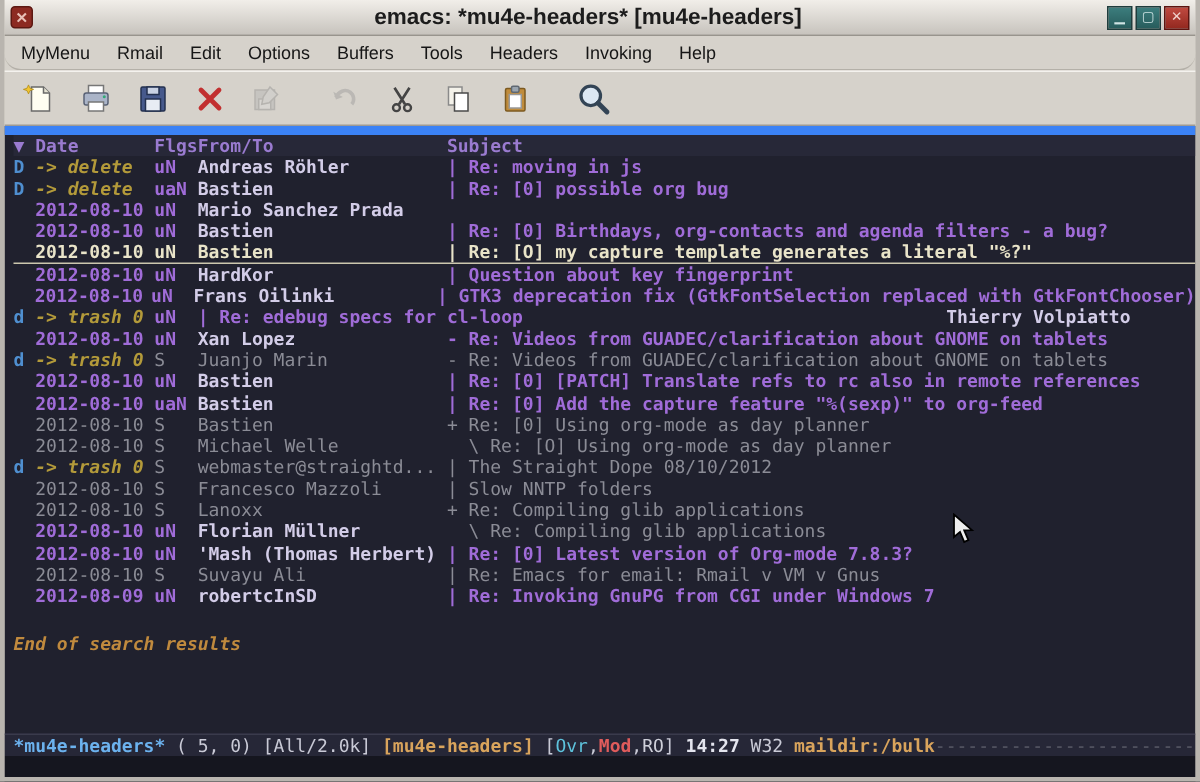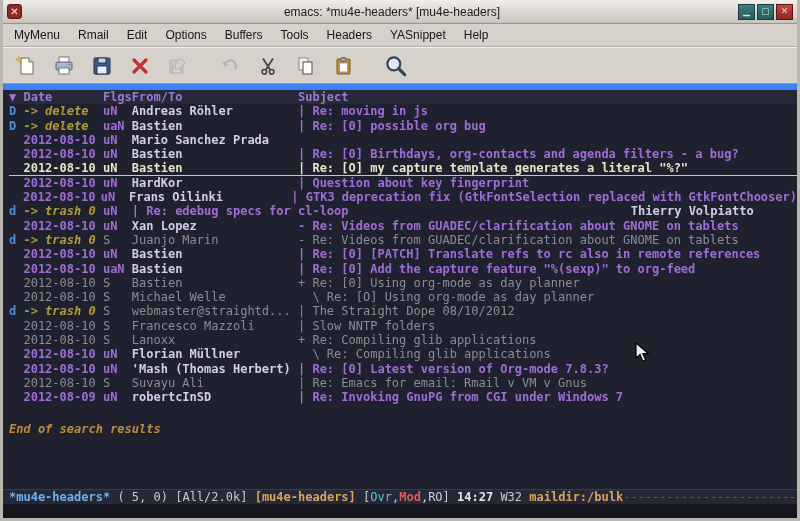--- a/index.html
+++ b/index.html
@@ -10,29 +10,29 @@
     display:flex;flex-direction:column;background:#d6d2cb;overflow:hidden;
     font-family:"Liberation Sans",sans-serif;
   }
   
   .titlebar{
     height:24px;flex:0 0 24px;display:flex;align-items:center;padding:0 4px;
     background:linear-gradient(#f1eee9,#c7c3bd);border-bottom:1px solid #98948d;
   }
   .tb-menuicon{width:15px;height:15px;border-radius:3px;background:#8c2a22;border:1px solid #5c1812;
     display:flex;align-items:center;justify-content:center;color:#e8c0b8;font-size:10px;font-weight:bold;}
-  .tb-title{flex:1;text-align:center;font-size:12px;font-weight:normal;color:#1c1c1c;
+  .tb-title{flex:1;text-align:center;font-size:15px;font-weight:bold;color:#1c1c1c;
     white-space:nowrap;overflow:hidden;padding-left:24px;}
   .tb-btns{display:flex;gap:2px;}
   .tb-btn{width:17px;height:16px;border:1px solid #1f3c3c;background:linear-gradient(#3c7d7d,#275c5c);
     display:flex;align-items:center;justify-content:center;color:#cfe4e4;font-size:9px;line-height:1;}
   .tb-btn.close{background:linear-gradient(#c04a40,#93281f);border-color:#5c1410;color:#f2d4cf;}
   
   .menubar{height:23px;flex:0 0 23px;display:flex;align-items:center;background:#d6d2cb;
-    border-bottom:1px solid #b4b0a8;padding-left:2px;}
+    border-bottom:1px solid #b4b0a8;padding-left:2px;border-radius:11px;}
   .menu-item{font-size:12px;color:#161616;padding:3px 9px;cursor:default;}
   
   .toolbar{height:37px;flex:0 0 37px;display:flex;align-items:center;background:#d6d2cb;
     border-top:1px solid #f4f2ee;border-bottom:1px solid #9e9a94;padding-left:8px;gap:8px;}
   .tbi{width:30px;height:30px;display:flex;align-items:center;justify-content:center;}
   .tbi.disabled{opacity:.42;filter:grayscale(1);}
   .tbi.gap{margin-left:14px;}
   
   .ebody{flex:1;display:flex;flex-direction:column;border-top:6px solid #3b82f6;background:var(--buffer-bg,#20212e);overflow:hidden;}
   .buffer{flex:1;overflow:hidden;font-family:"DejaVu Sans Mono",monospace;font-size:12px;line-height:14.3px;padding-left:6px;}
@@ -83,21 +83,21 @@
   </div>
 
   <div class="menubar">
     <span class="menu-item">MyMenu</span>
     <span class="menu-item">Rmail</span>
     <span class="menu-item">Edit</span>
     <span class="menu-item">Options</span>
     <span class="menu-item">Buffers</span>
     <span class="menu-item">Tools</span>
     <span class="menu-item">Headers</span>
-    <span class="menu-item">YASnippet</span>
+    <span class="menu-item">Invoking</span>
     <span class="menu-item">Help</span>
   </div>
 
   <div class="toolbar">
     <div class="tbi">
       <svg viewBox="0 0 22 22" width="22" height="22">
         <path d="M6 3h8l4 4v12H6z" fill="#fffef2" stroke="#6a6a6a"></path>
         <path d="M14 3v4h4" fill="#e4e2d2" stroke="#6a6a6a"></path>
         <path d="M4 1.6l1 2.2 2.4.8-2.4.8-1 2.2-1-2.2-2.4-.8 2.4-.8z" fill="#f2c430" stroke="#b08a10" stroke-width=".5"></path>
       </svg>

